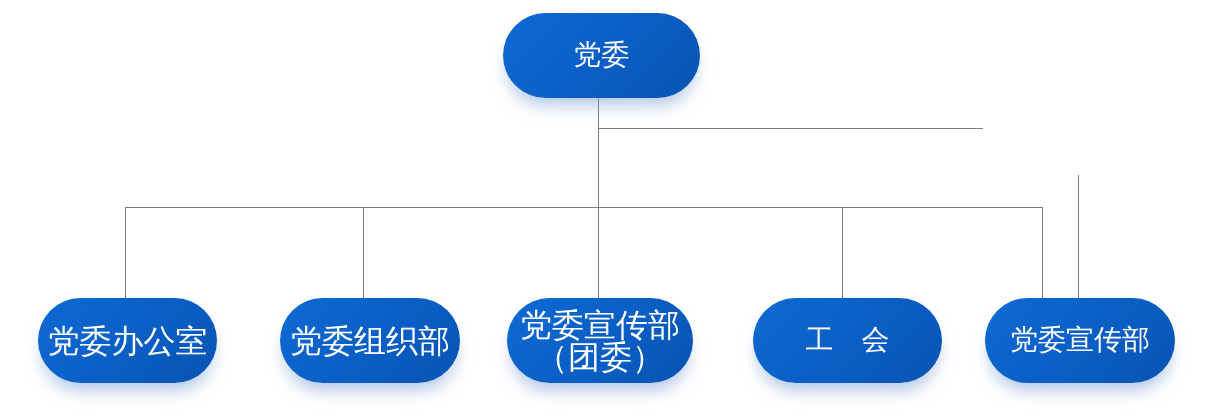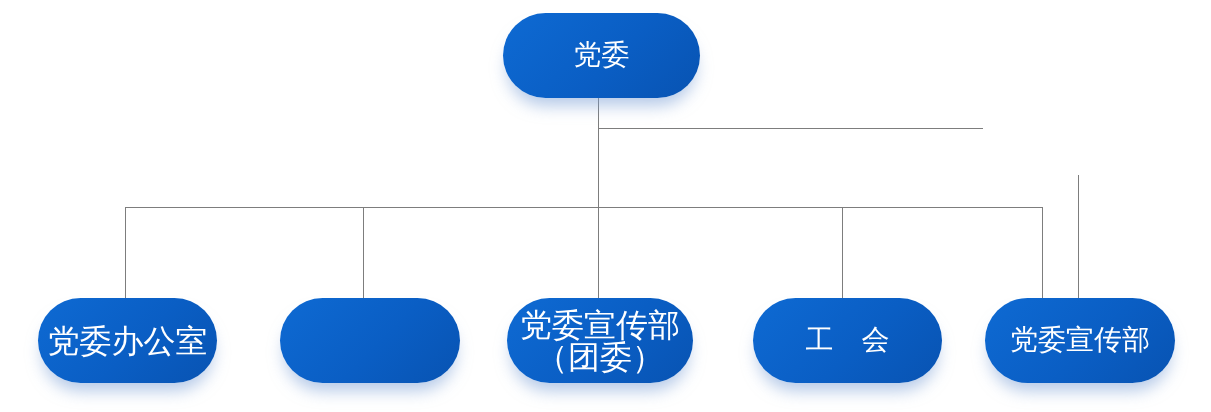--- a/index.html
+++ b/index.html
@@ -68,20 +68,21 @@
   <div class="node" style="left:503px; top:13px; width:197px;">
     <span class="label-single">党委</span>
   </div>
 
 
   <div class="node" style="left:38px; top:298px; width:179px;">
     <span class="label-line">党委办公室</span>
   </div>
 
   <div class="node" style="left:280px; top:298px; width:180px;">
+    <span class="label-line">党委组织部</span>
   </div>
 
   <div class="node" style="left:507px; top:298px; width:186px;">
     <span class="label-line">党委宣传部</span>
     <span class="label-line">（团委）</span>
   </div>
 
   <div class="node" style="left:753px; top:298px; width:189px;">
     <span class="label-single">工　会</span>
   </div>

